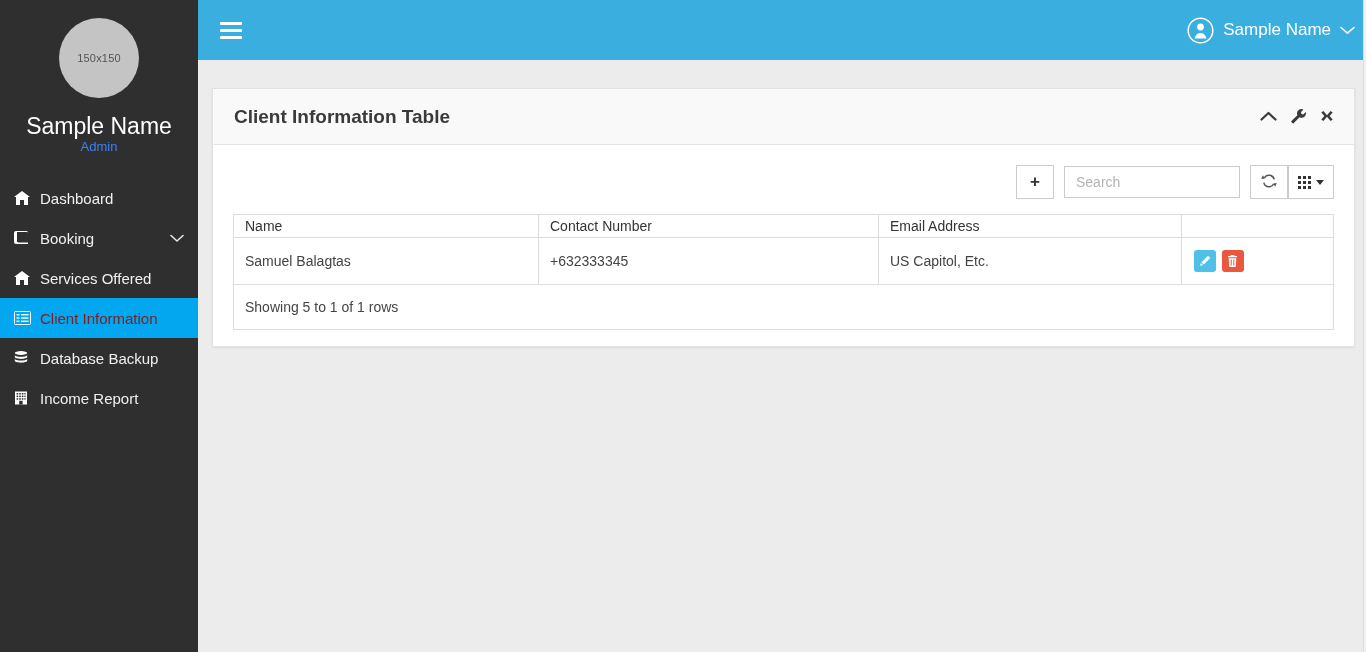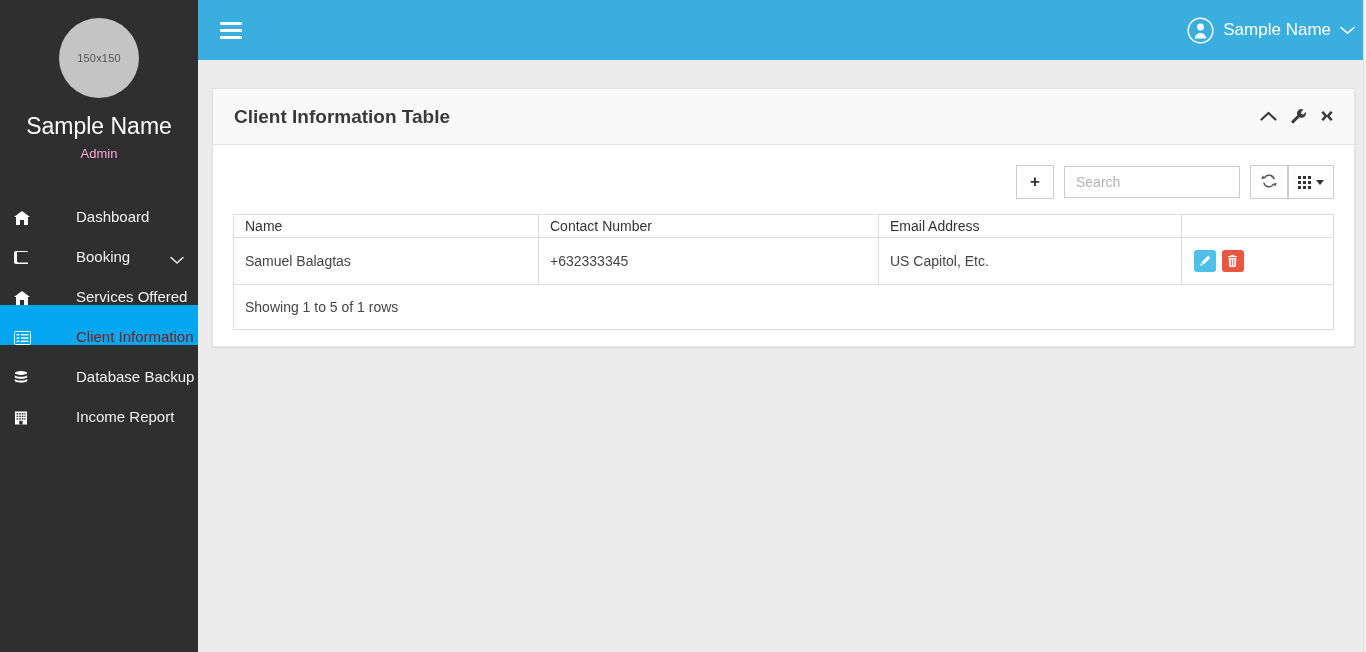--- a/index.html
+++ b/index.html
@@ -23,28 +23,28 @@
     width: 80px; height: 80px; border-radius: 50%;
     background: #c4c4c4; margin: 0 auto;
     display: flex; align-items: center; justify-content: center;
     color: #555; font-size: 11px; letter-spacing: .2px;
   }
   .profile-name {
     margin-top: 16px; color: #ffffff;
     font-size: 23px; font-weight: 400; line-height: 1.1;
   }
   .profile-role {
-    margin-top: 7px; color: #f9a8d4; font-size: 13px;
+    color: #3b82f6; font-size: 13px;
   }
   .nav { margin-top: 24px; }
   .nav-item {
-    display: flex; align-items: flex-end;
+    display: flex; align-items: center;
     height: 40px; padding: 0 14px;
     color: #f0f0f0; font-size: 15px;
-    cursor: pointer; position: relative; gap: 36px;
+    cursor: pointer; position: relative;
   }
   .nav-item.active { background: #02a7f0; color: #7f1d1d; }
   .nav-ico {
     width: 20px; display: inline-flex; justify-content: flex-start;
     align-items: center; margin-right: 6px; flex: 0 0 20px;
   }
   .nav-ico svg { display: block; }
   .nav-label { white-space: nowrap; }
   .nav-caret { margin-left: auto; display: flex; align-items: center; }
 
@@ -355,21 +355,21 @@
                   <span class="act act-del">
                     <svg width="11" height="12" viewBox="0 0 11 12">
                       <path fill="#fff" d="M4 0h3l.6.9H10v1.4H1V.9h2.4L4 0zM1.7 3.2h7.6l-.5 8.1a.8.8 0 0 1-.8.7H3a.8.8 0 0 1-.8-.7l-.5-8.1zm2 1.3v6h1v-6h-1zm2.6 0v6h1v-6h-1z"></path>
                     </svg>
                   </span>
                 </td>
               </tr>
             </tbody>
           </table>
 
-          <div class="table-foot">Showing 1 to 5 of 1 rows</div>
+          <div class="table-foot">Showing 5 to 1 of 1 rows</div>
 
         </div>
       </section>
     </div>
 
     <div class="scrollbar">
       
     </div>
 
   </div>

